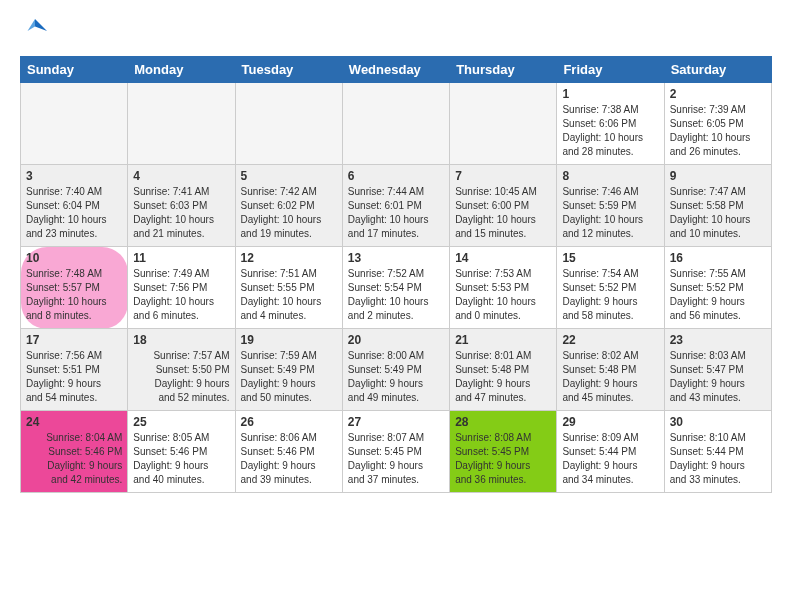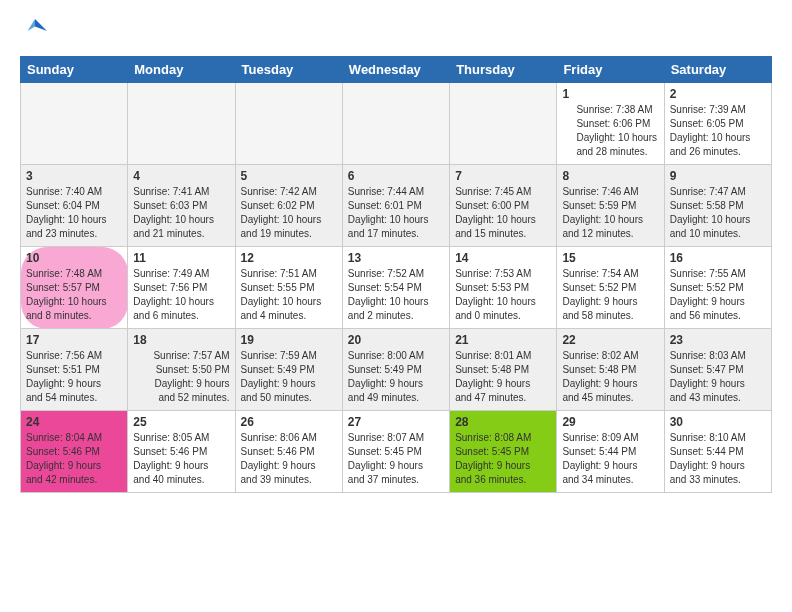--- a/index.html
+++ b/index.html
@@ -129,21 +129,21 @@
     </thead>
     <tbody id="calendar-body">
     <tr>
           <td class="empty"></td>
           <td class="empty"></td>
           <td class="empty"></td>
           <td class="empty"></td>
           <td class="empty"></td>
           <td style="background: rgb(255, 255, 255);">
             <div class="day-num">1</div>
-            <div class="day-info" style="white-space: pre-line; margin-left: 14px;">Sunrise: 7:38 AM
+            <div class="day-info" style="white-space: pre-line;">Sunrise: 7:38 AM
 Sunset: 6:06 PM
 Daylight: 10 hours
 and 28 minutes.</div>
           </td>
           <td style="background: rgb(255, 255, 255);">
             <div class="day-num">2</div>
             <div class="day-info" style="white-space: pre-line;">Sunrise: 7:39 AM
 Sunset: 6:05 PM
 Daylight: 10 hours
 and 26 minutes.</div>
@@ -173,21 +173,21 @@
           </td>
           <td style="background: rgb(239, 239, 239);">
             <div class="day-num">6</div>
             <div class="day-info" style="white-space: pre-line;">Sunrise: 7:44 AM
 Sunset: 6:01 PM
 Daylight: 10 hours
 and 17 minutes.</div>
           </td>
           <td style="background: rgb(239, 239, 239);">
             <div class="day-num">7</div>
-            <div class="day-info" style="white-space: pre-line;">Sunrise: 7:45 AM
+            <div class="day-info" style="white-space: pre-line;">Sunrise: 10:45 AM
 Sunset: 6:00 PM
 Daylight: 10 hours
 and 15 minutes.</div>
           </td>
           <td style="background: rgb(239, 239, 239);">
             <div class="day-num">8</div>
             <div class="day-info" style="white-space: pre-line;">Sunrise: 7:46 AM
 Sunset: 5:59 PM
 Daylight: 10 hours
 and 12 minutes.</div>
@@ -298,21 +298,21 @@
             <div class="day-num">23</div>
             <div class="day-info" style="white-space: pre-line;">Sunrise: 8:03 AM
 Sunset: 5:47 PM
 Daylight: 9 hours
 and 43 minutes.</div>
           </td>
         </tr>
         <tr>
           <td style="background: #ec4899;">
             <div class="day-num">24</div>
-            <div class="day-info" style="white-space: pre-line;">Sunrise: 8:04 AM
+            <div class="day-info" style="white-space: pre-line; text-align: right;">Sunrise: 8:04 AM
 Sunset: 5:46 PM
 Daylight: 9 hours
 and 42 minutes.</div>
           </td>
           <td style="background: rgb(255, 255, 255);">
             <div class="day-num">25</div>
             <div class="day-info" style="white-space: pre-line;">Sunrise: 8:05 AM
 Sunset: 5:46 PM
 Daylight: 9 hours
 and 40 minutes.</div>

